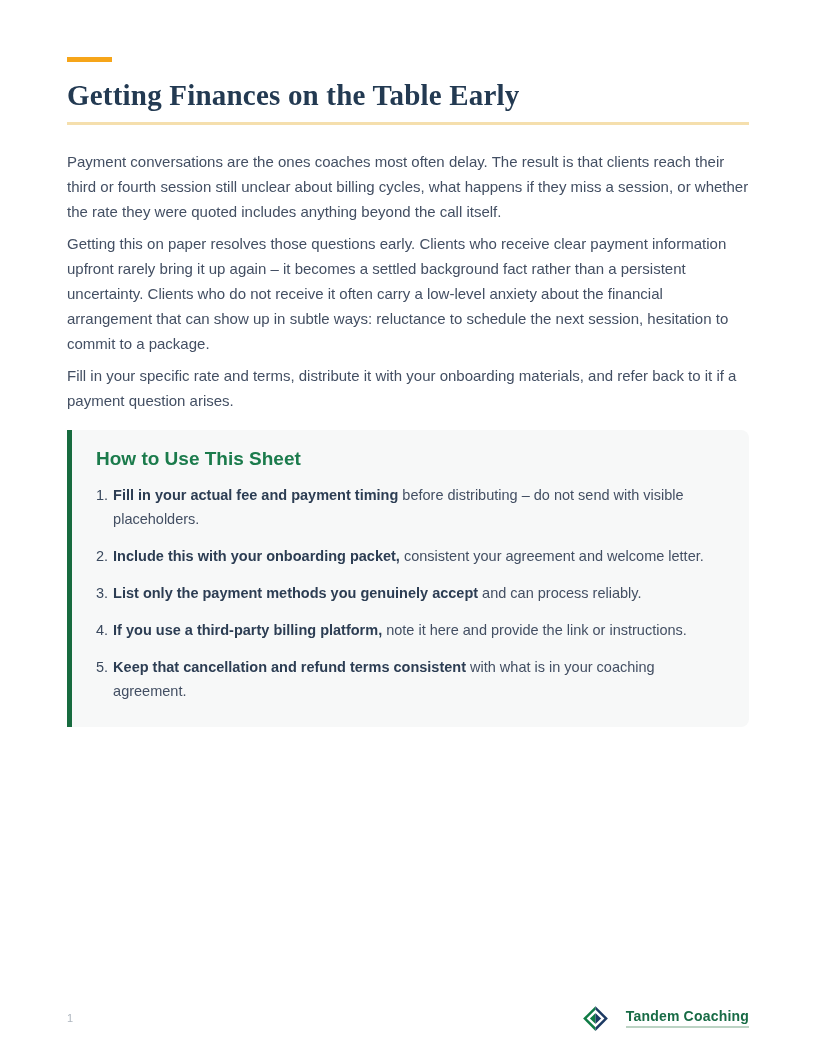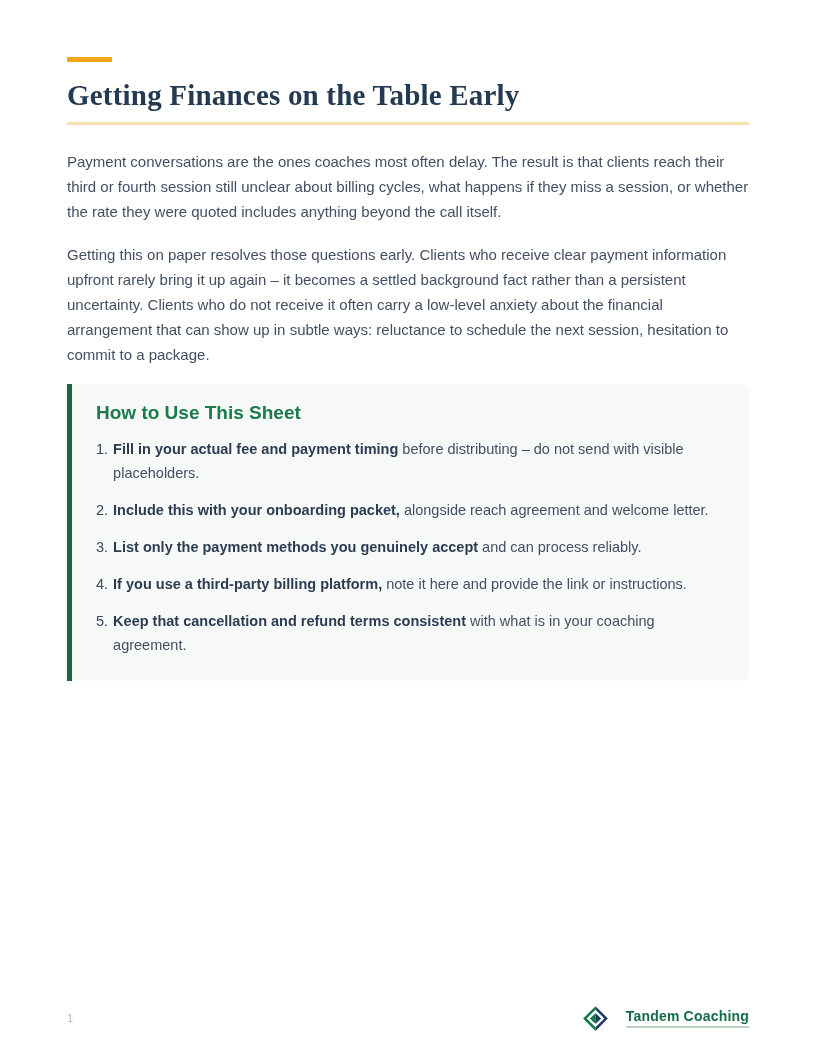--- a/index.html
+++ b/index.html
@@ -35,21 +35,21 @@
   }
   .title-underline {
     margin-top: 9px;
     height: 3px;
     background: #F5DFAD;
   }
   .body-copy p {
     font-size: 15px;
     line-height: 25px;
     color: #434F63;
-    margin-top: 18px;
+    margin-top: 7px;
   }
   .body-copy p:first-of-type { margin-top: 24px; }
   .callout {
     margin-top: 17px;
     background: #F7F8F8;
     border-left: 5px solid #176B3F;
     border-radius: 0 8px 8px 0;
     padding: 18px 26px 24px 24px;
   }
   .callout-title {
@@ -119,34 +119,35 @@
 
     <div class="accent-bar"></div>
 
     <h1 class="doc-title">Getting Finances on the Table Early</h1>
 
     <div class="title-underline"></div>
 
     <div class="body-copy">
       <p>Payment conversations are the ones coaches most often delay. The result is that clients reach their third or fourth session still unclear about billing cycles, what happens if they miss a session, or whether the rate they were quoted includes anything beyond the call itself.</p>
       <p>Getting this on paper resolves those questions early. Clients who receive clear payment information upfront rarely bring it up again – it becomes a settled background fact rather than a persistent uncertainty. Clients who do not receive it often carry a low-level anxiety about the financial arrangement that can show up in subtle ways: reluctance to schedule the next session, hesitation to commit to a package.</p>
+      <p>Fill in your specific rate and terms, distribute it with your onboarding materials, and refer back to it if a payment question arises.</p>
     </div>
 
     <div class="callout">
       <div class="callout-title">How to Use This Sheet</div>
       <div class="callout-list">
 
         <div class="callout-item">
           <span class="num">1.</span>
           <span class="item-text"><span class="item-bold">Fill in your actual fee and payment timing</span><span> before distributing – do not send with visible placeholders.</span></span>
         </div>
 
         <div class="callout-item">
           <span class="num">2.</span>
-          <span class="item-text"><span class="item-bold">Include this with your onboarding packet,</span><span> alongside reach agreement and welcome letter.</span></span>
+          <span class="item-text"><span class="item-bold">Include this with your onboarding packet,</span><span> consistent your agreement and welcome letter.</span></span>
         </div>
 
         <div class="callout-item">
           <span class="num">3.</span>
           <span class="item-text"><span class="item-bold">List only the payment methods you genuinely accept</span><span> and can process reliably.</span></span>
         </div>
 
         <div class="callout-item">
           <span class="num">4.</span>
           <span class="item-text"><span class="item-bold">If you use a third-party billing platform,</span><span> note it here and provide the link or instructions.</span></span>

